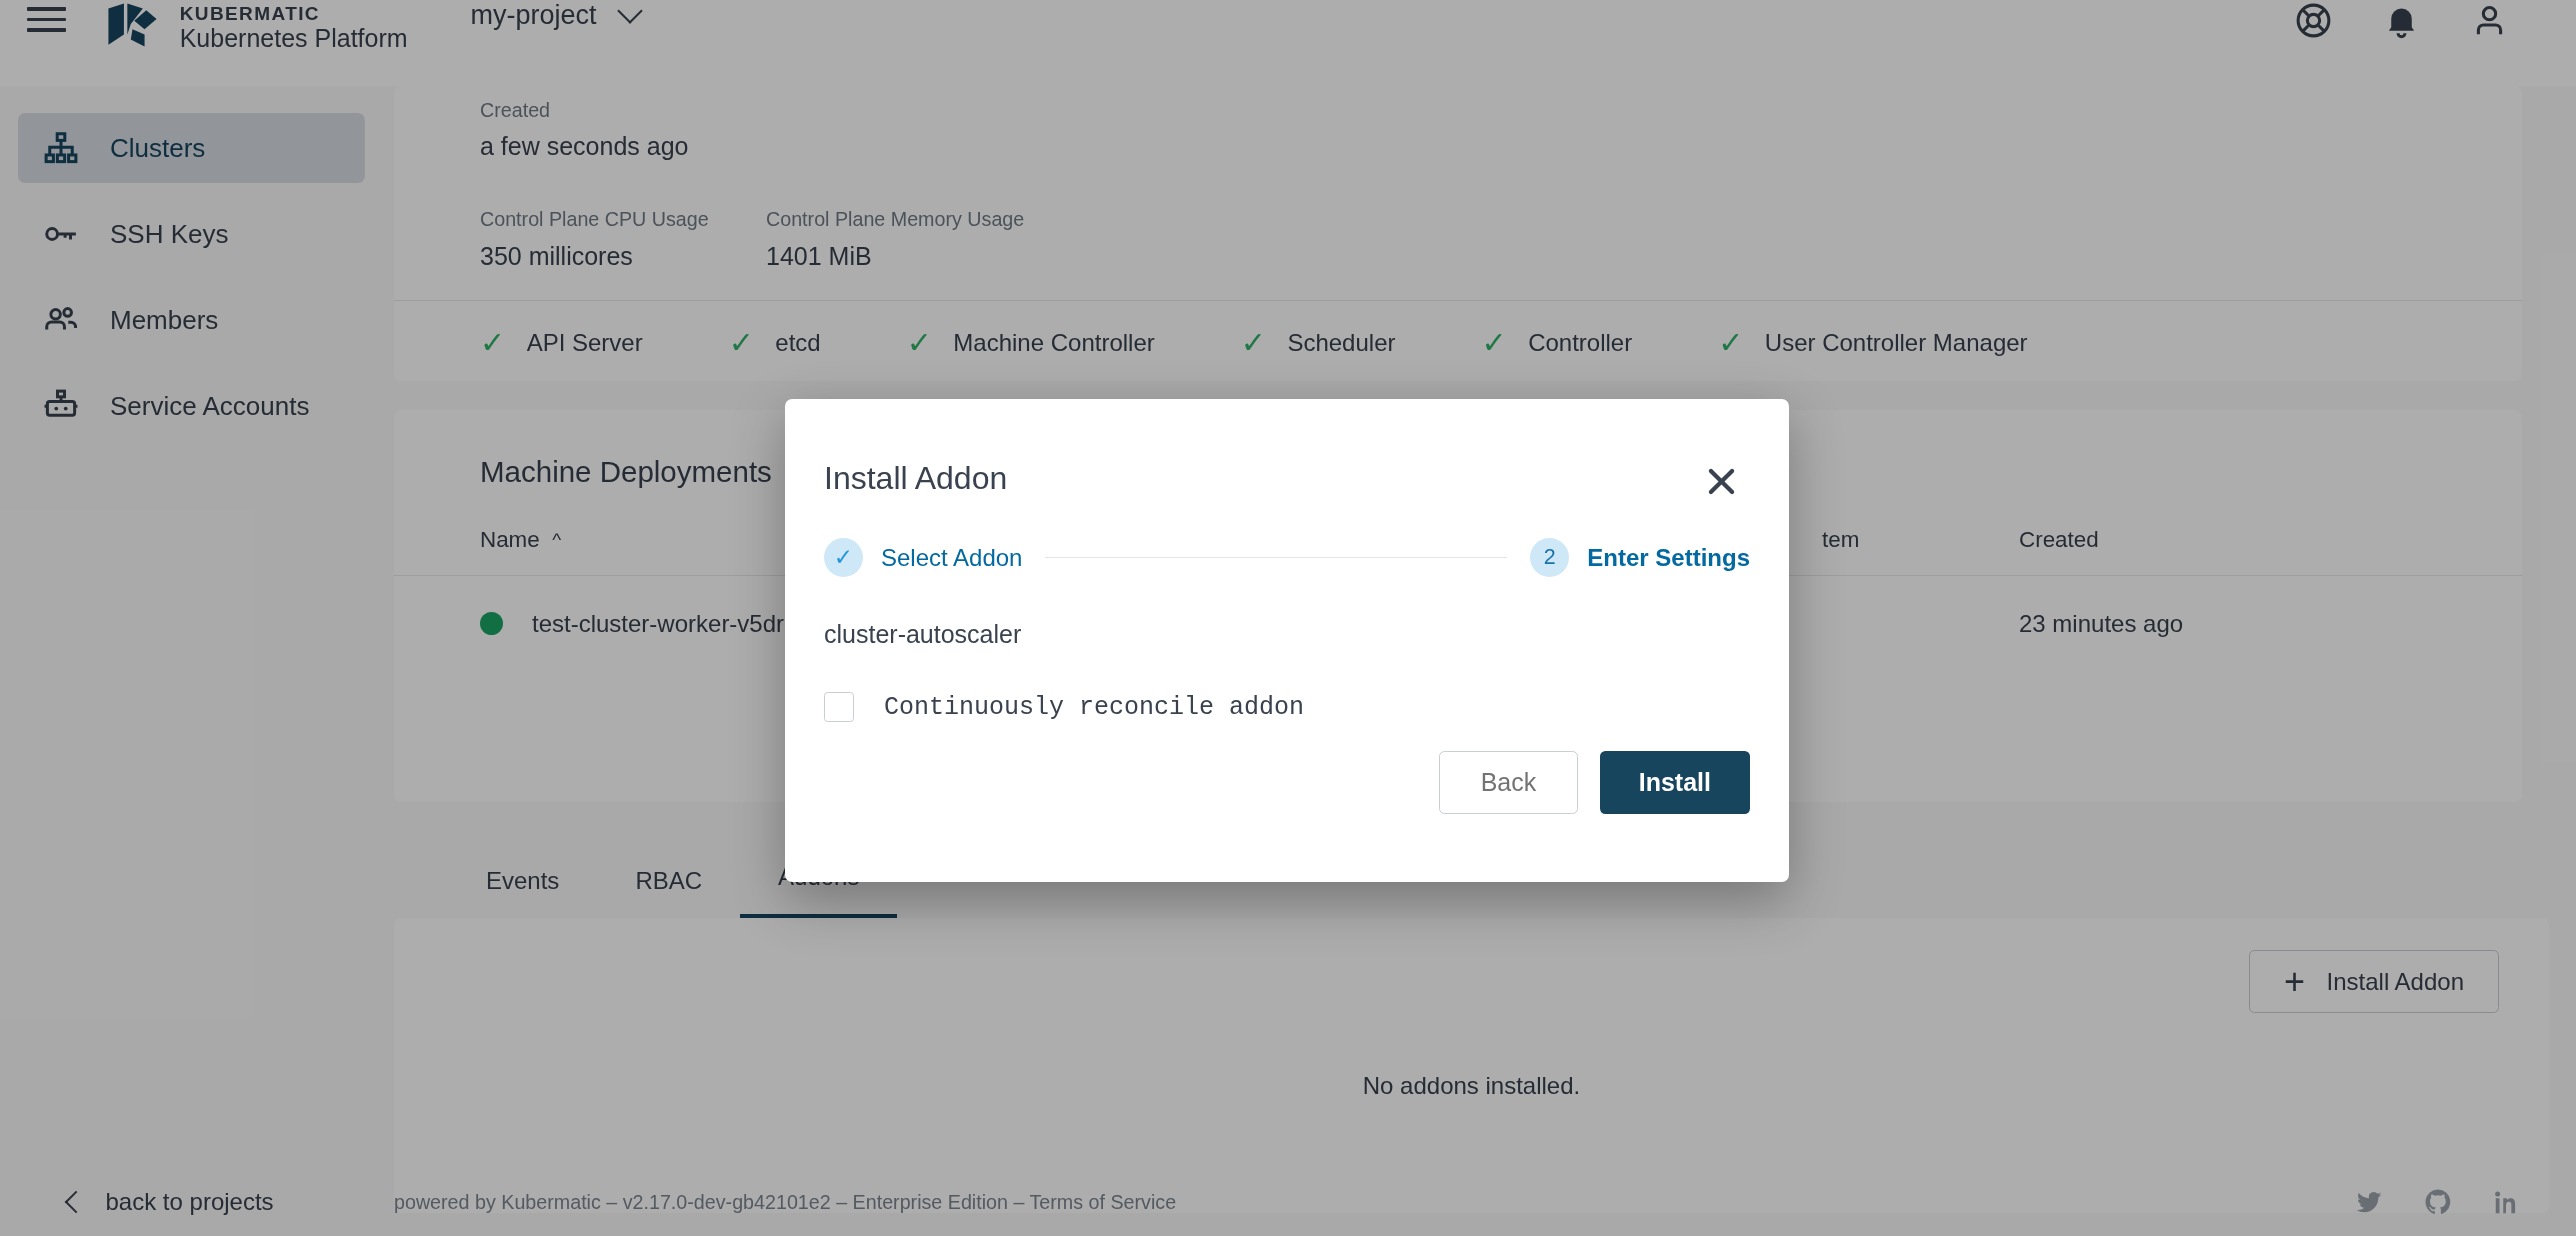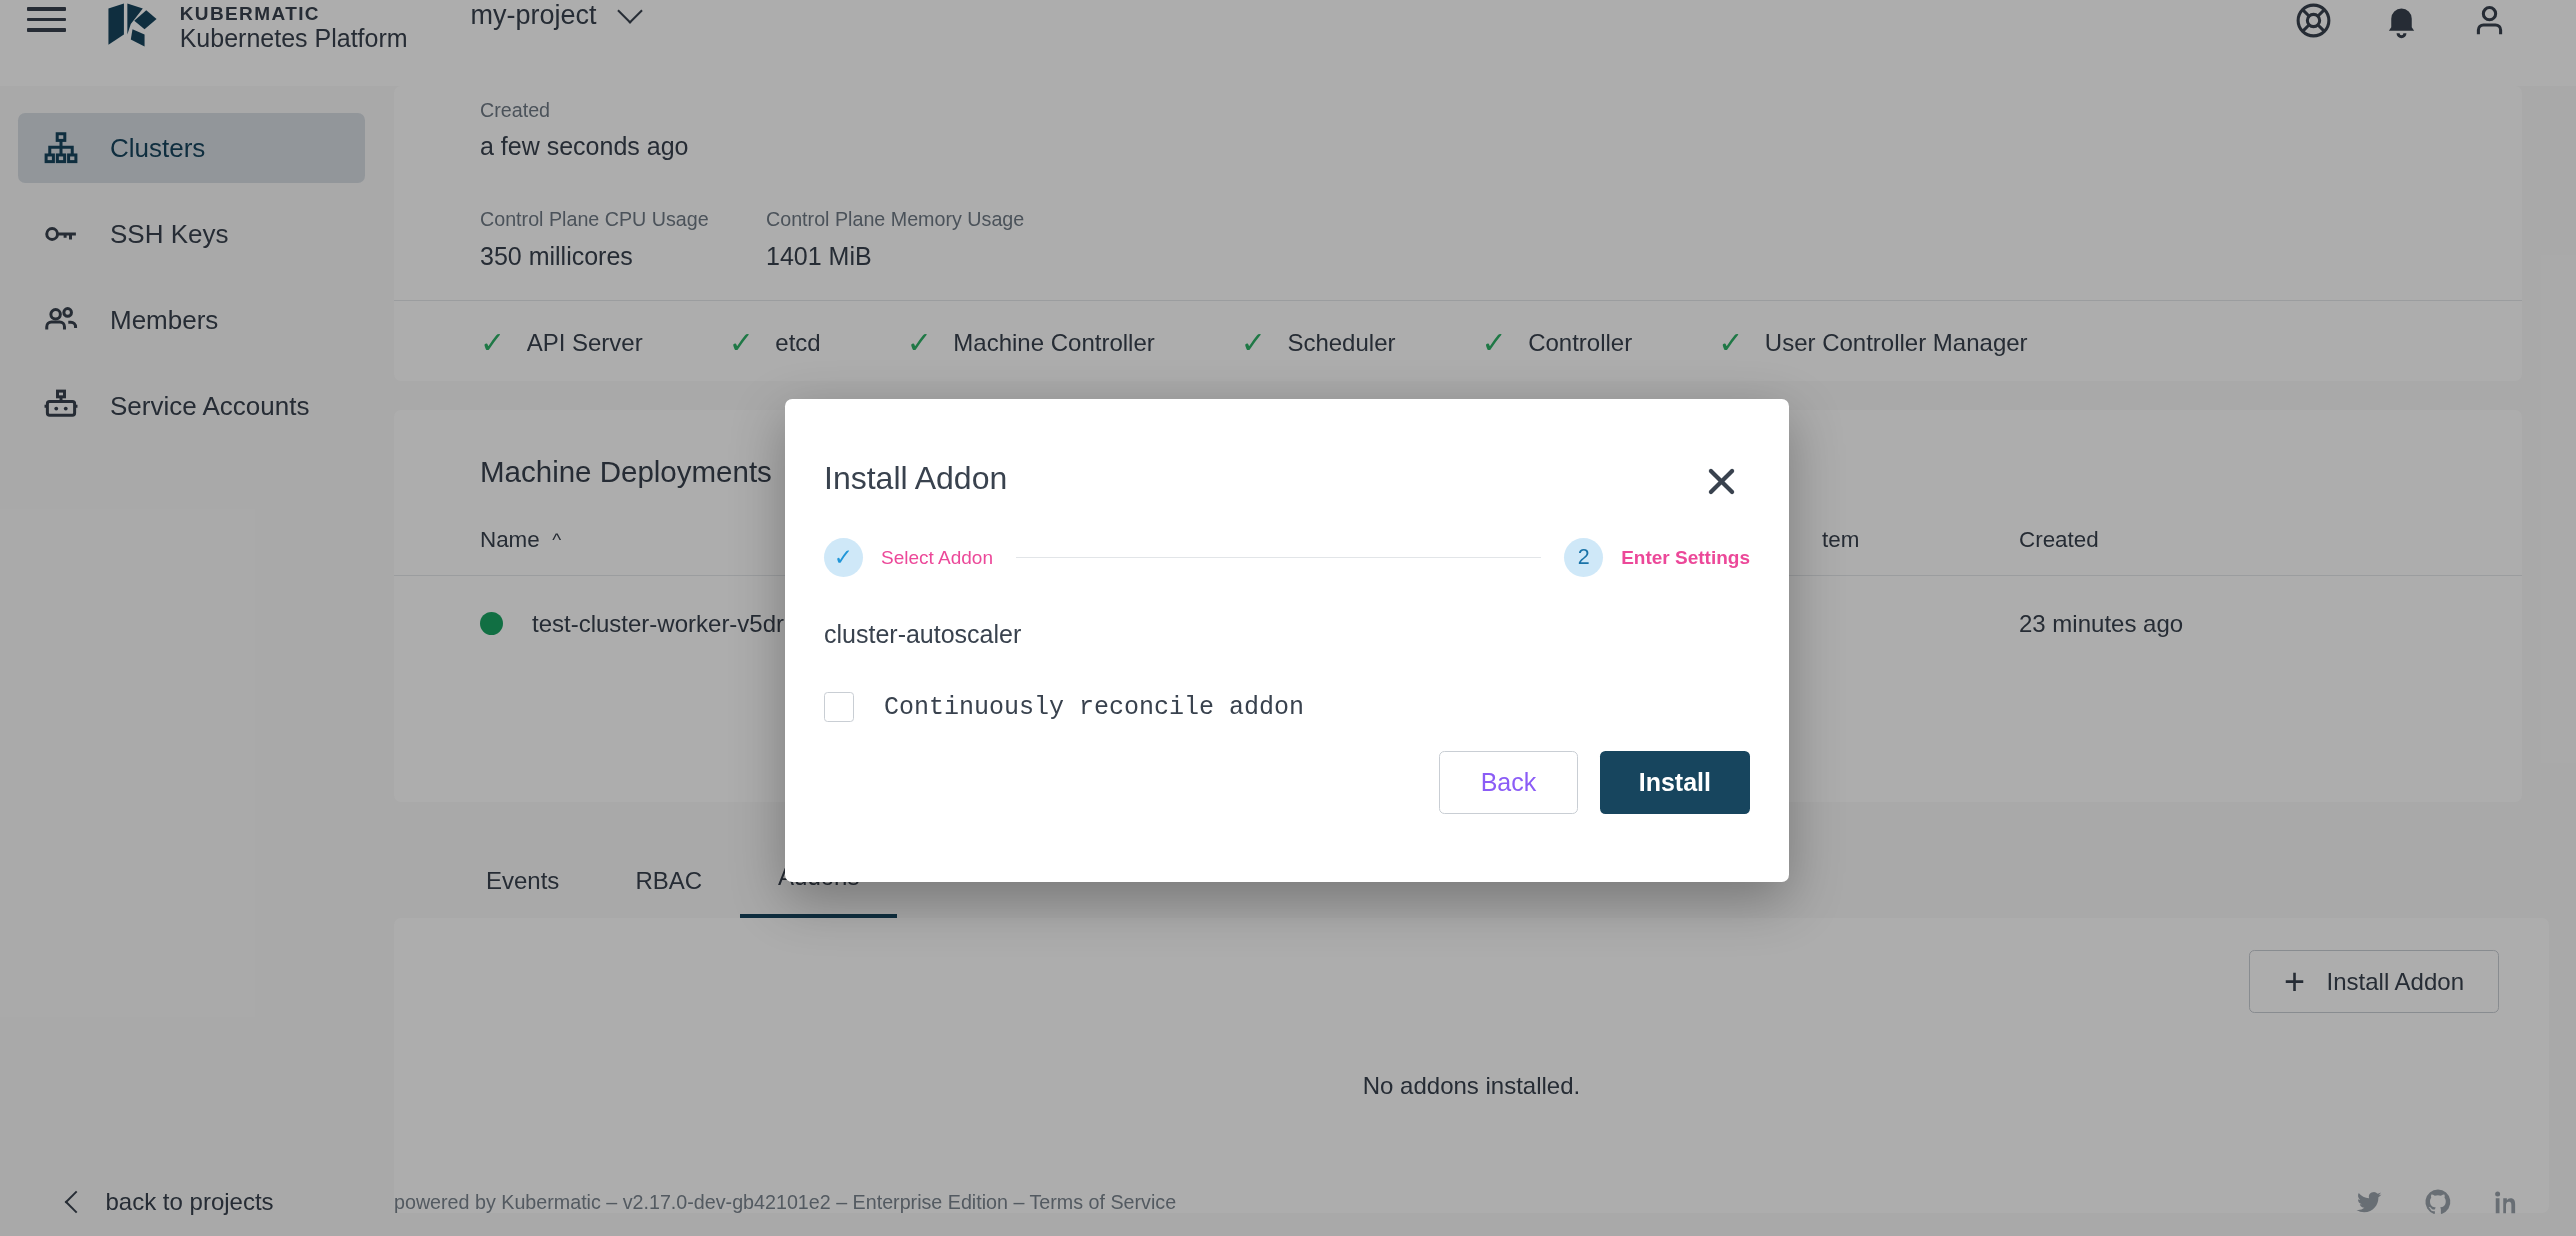--- a/index.html
+++ b/index.html
@@ -134,31 +134,31 @@
     color: #39424e; cursor: pointer; }
   .stepper { display: flex; align-items: center; padding: 41px 39px 0 39px; }
   .step { display: flex; align-items: center; gap: 18px; white-space: nowrap; }
   .step-circle {
     width: 39px; height: 39px; border-radius: 50%;
     background: #cfe8f8; color: #1a73a8;
     display: flex; align-items: center; justify-content: center;
     font-size: 21.5px;
   }
   .step-circle.done { color: #2196d8; font-size: 23px; }
-  .step-label { font-size: 19px; color: #ec4899; }
+  .step-label { font-size: 24px; color: #0369a1; }
   .step-label.active { font-weight: bold; }
   .step-line { flex: 1; height: 1.8px; background: #e2e5e8; margin: 0 23px; }
   .addon-name { font-size: 25px; color: #39424e; padding: 43px 0 0 39px; }
   .reconcile { display: flex; align-items: center; gap: 30px; padding: 43px 0 0 39px; cursor: pointer; font-family: Liberation Mono, monospace; }
   .cbx { width: 30px; height: 30px; border: 1.8px solid #c9ced4; border-radius: 3.6px; background: #fff; flex:0 0 30px; }
   .reconcile-lbl { font-size: 25px; color: #39424e; }
   .modal-actions { position: absolute; right: 39px; bottom: 68px; display: flex; gap: 21.5px; }
   .btn-back {
     border: 0.9px solid #c9ced4; border-radius: 5.4px; background: #fff;
-    height: 63px; padding: 0 41px; font-size: 25px; color: #8b5cf6;
+    height: 63px; padding: 0 41px; font-size: 25px; color: #737373;
     font-family: "Liberation Sans", sans-serif; cursor: pointer;
   }
   .btn-install {
     border: none; border-radius: 5.4px; background: #17455e;
     height: 63px; padding: 0 39px; font-size: 25px; color: #ffffff; font-weight: bold;
     font-family: "Liberation Sans", sans-serif; cursor: pointer;
   }
 </style>
 </head>
 <body>

